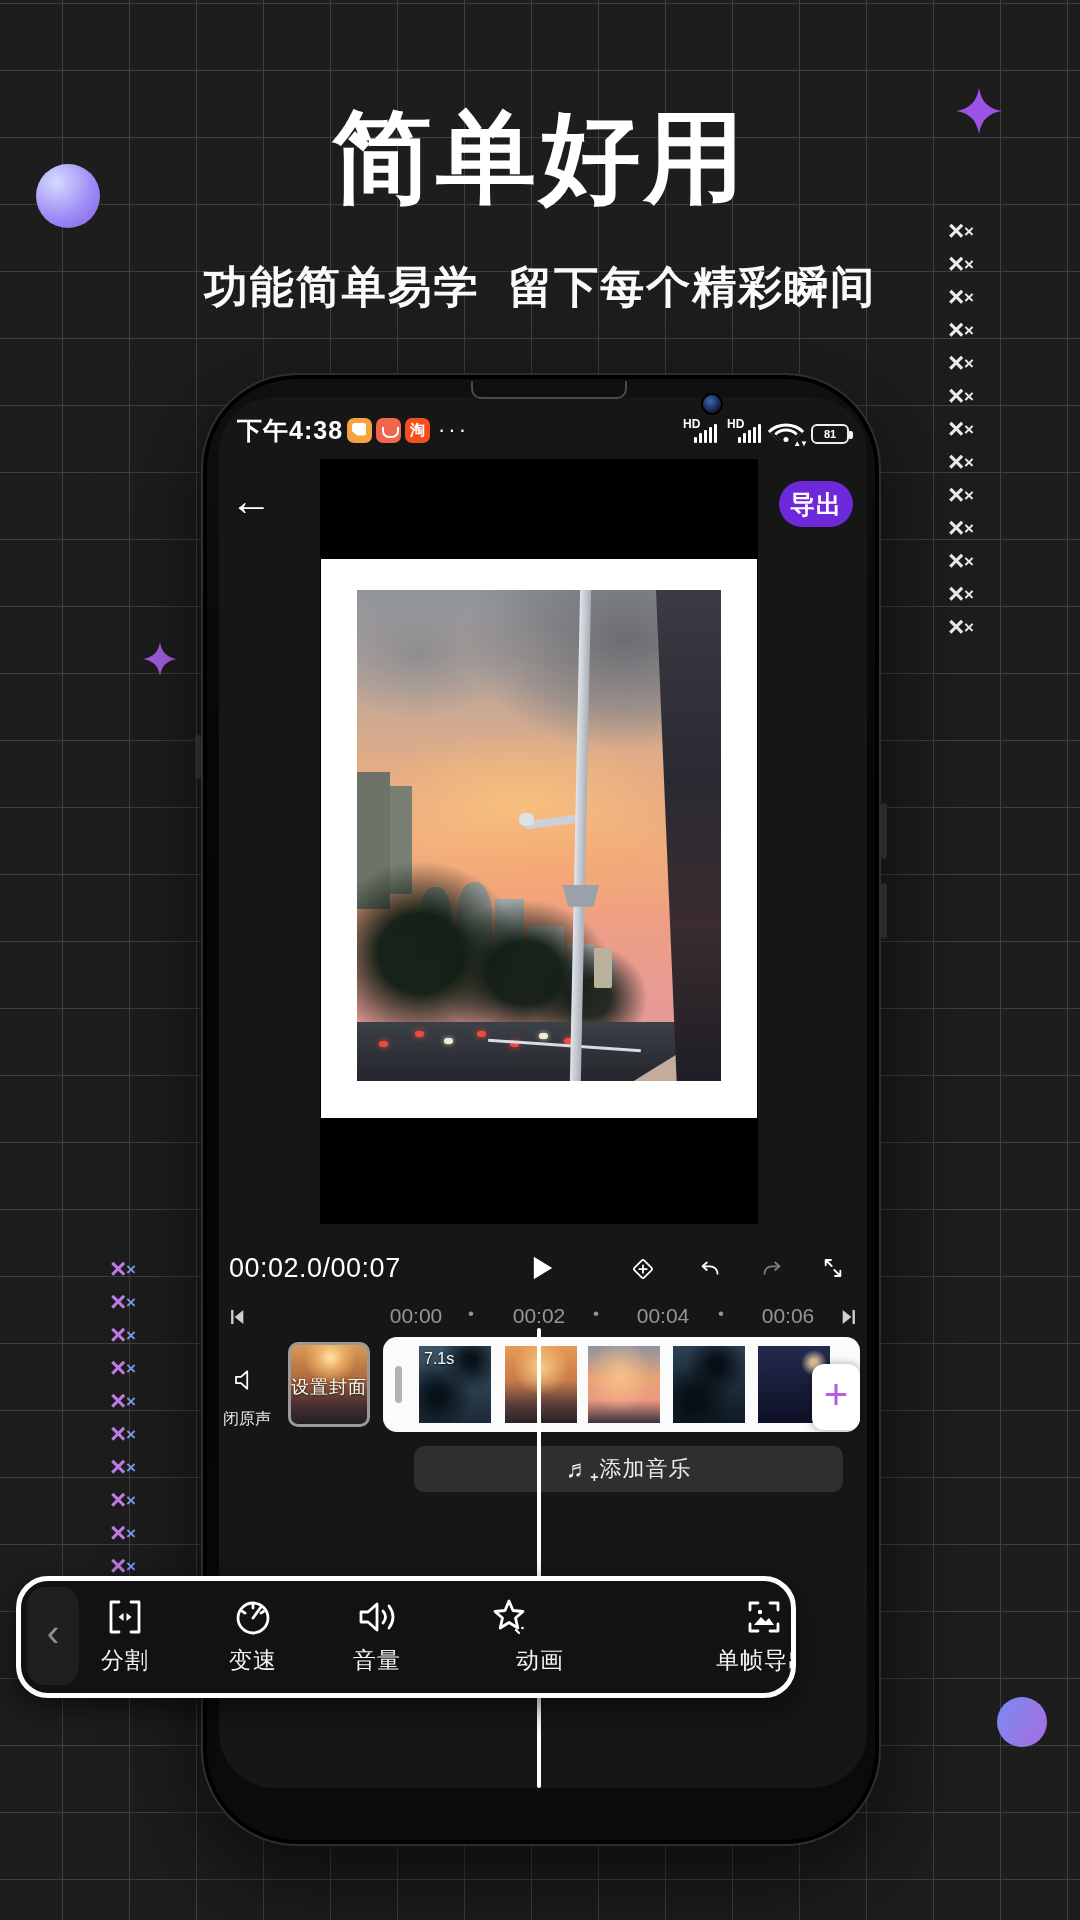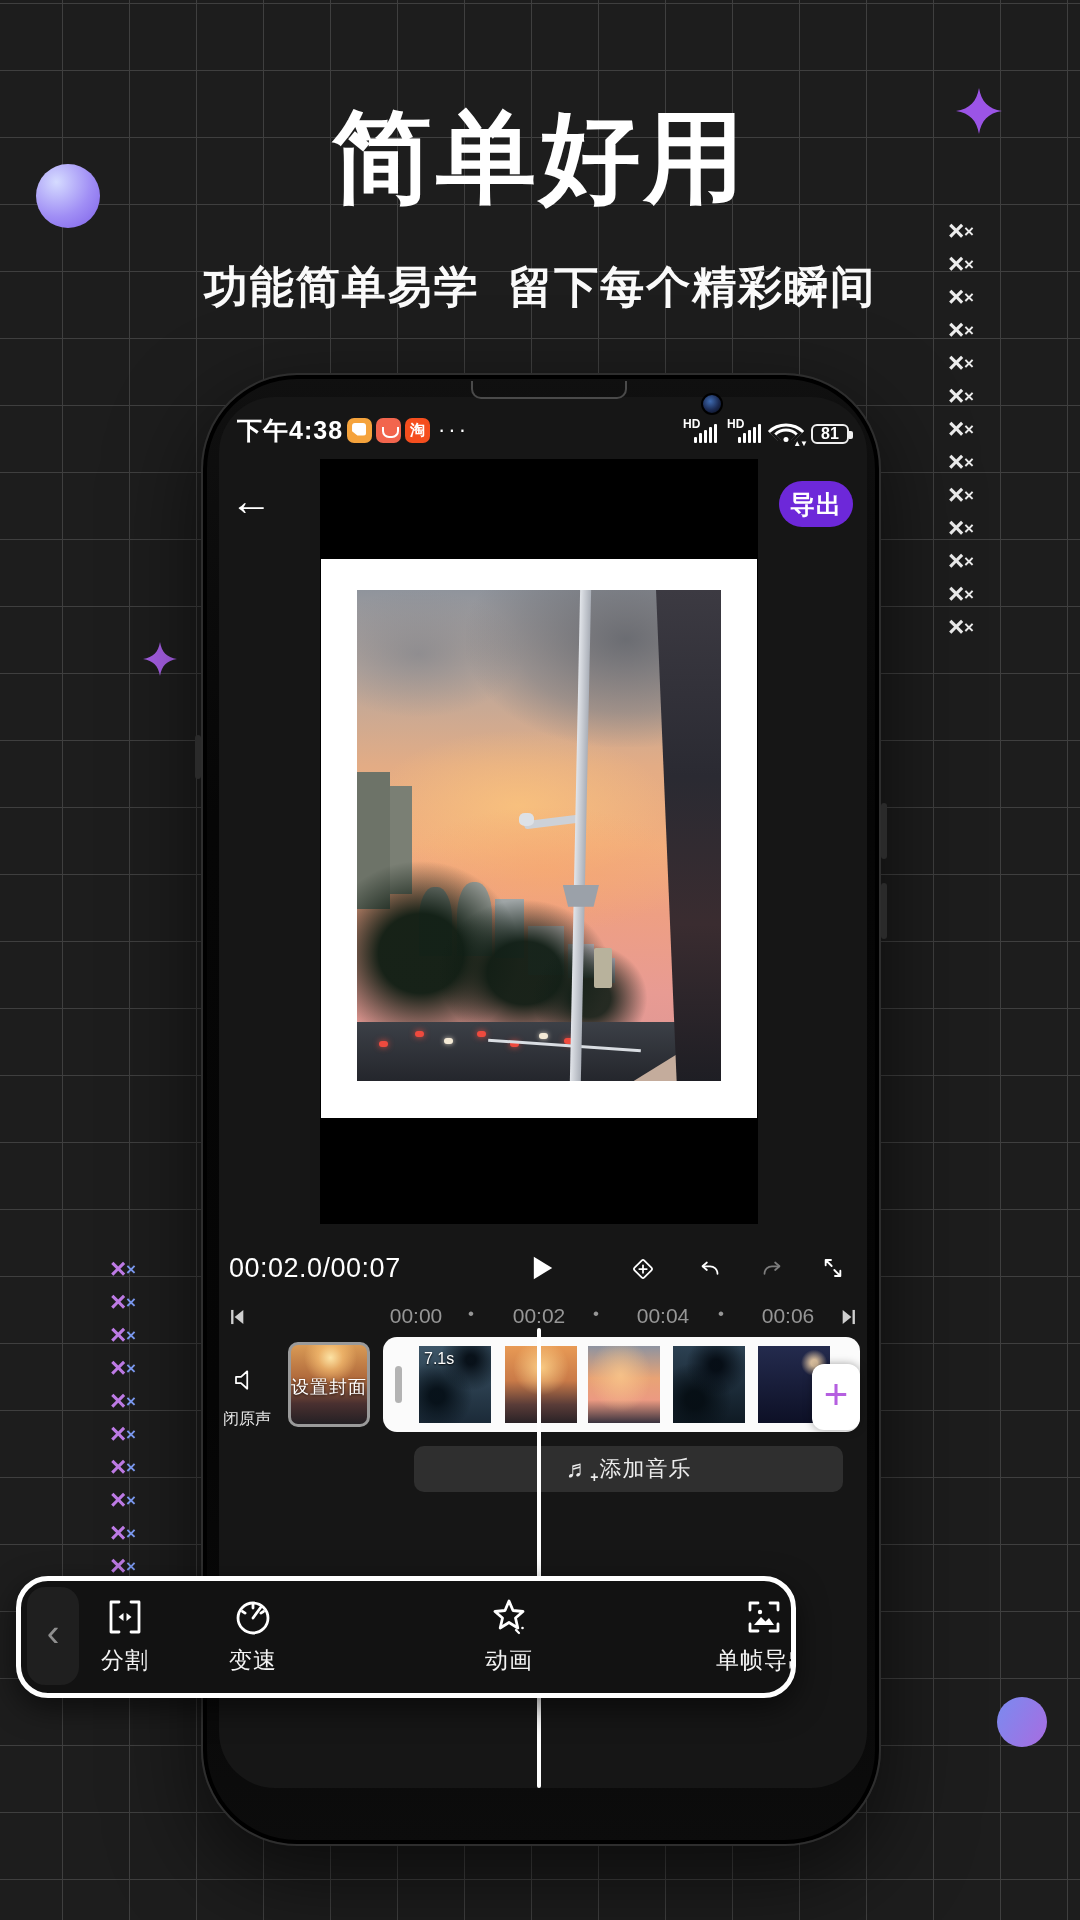--- a/index.html
+++ b/index.html
@@ -74,21 +74,21 @@
   .sig .bars span { width:3px; background:#fff; border-radius:1px; display:block; }
   .wifi { position:relative; width:30px; height:26px; }
   .wifi .arc { position:absolute; left:50%; border:solid #fff; border-width:3px 3px 0 0; border-radius:0 100% 0 0;
     transform:translateX(-50%) rotate(-45deg); }
   .wifi .a1 { width:26px; height:26px; top:0; border-radius:0 26px 0 0;}
   .wifi .a2 { width:17px; height:17px; top:7px; border-radius:0 17px 0 0;}
   .wifi .dot { position:absolute; left:50%; top:19px; width:5px; height:5px; background:#fff; border-radius:50%;
     transform:translateX(-50%); }
   .wifi .updn { position:absolute; right:-6px; bottom:-4px; font-size:8px; letter-spacing:-1px; color:#fff; }
   .batt { position:relative; width:38px; height:20px; border:2px solid #efefef; border-radius:6px;
-    display:flex; align-items:center; justify-content:center; font-size:16px; font-weight:700; }
+    display:flex; align-items:center; justify-content:center; font-size:11px; font-weight:700; }
   .batt::after { content:""; position:absolute; right:-6px; top:5px; width:4px; height:8px;
     background:#efefef; border-radius:0 2px 2px 0; }
 
   
   .back { position:absolute; left:8px; top:78px; width:48px; height:52px; font-size:42px;
     line-height:52px; text-align:center; color:#fff; font-weight:400; }
   .export-btn { position:absolute; left:560px; top:84px; width:74px; height:46px; border-radius:23px;
     background:#6d28d9; color:#fff; font-size:25px; font-weight:600; border:none;
     display:flex; align-items:center; justify-content:center; letter-spacing:1px; }
 
@@ -504,22 +504,30 @@
   <div class="tb-item" style="left:49px;">
     <svg class="icon" width="48" height="48" viewBox="0 0 48 48">
       <path d="M18 9 H10 V39 H18"></path>
       <path d="M30 9 H38 V39 H30"></path>
       <path d="M22.5 20 L17.5 24 L22.5 28 Z" fill="#fff" stroke="none"></path>
       <path d="M25.5 20 L30.5 24 L25.5 28 Z" fill="#fff" stroke="none"></path>
     </svg>
     <span class="tb-label">分割</span>
   </div>
 
-
-  <div class="tb-item" style="left:433px;">
+  <div class="tb-item" style="left:301px;">
+    <svg class="icon" width="48" height="48" viewBox="0 0 48 48">
+      <path d="M8 19 v10 h7 l9 8 V11 l-9 8 z"></path>
+      <path d="M30 18 q5 6 0 12"></path>
+      <path d="M36 13 q8 11 0 22"></path>
+    </svg>
+    <span class="tb-label">音量</span>
+  </div>
+
+  <div class="tb-item" style="left:433px;text-align:right;">
     <svg class="icon" width="48" height="48" viewBox="0 0 48 48">
       <path d="M24 8 L28 17.5 L38 18.5 L30.5 25 L32.8 35 L24 29.5 L15.2 35 L17.5 25 L10 18.5 L20 17.5 Z"></path>
       <path d="M31 37 l3 3" stroke-width="2.2"></path>
       <circle cx="37.5" cy="35" r="1.3" fill="#fff" stroke="none"></circle>
     </svg>
     <span class="tb-label">动画</span>
   </div>
 
 
   <div class="tb-item" style="left:688px;">

